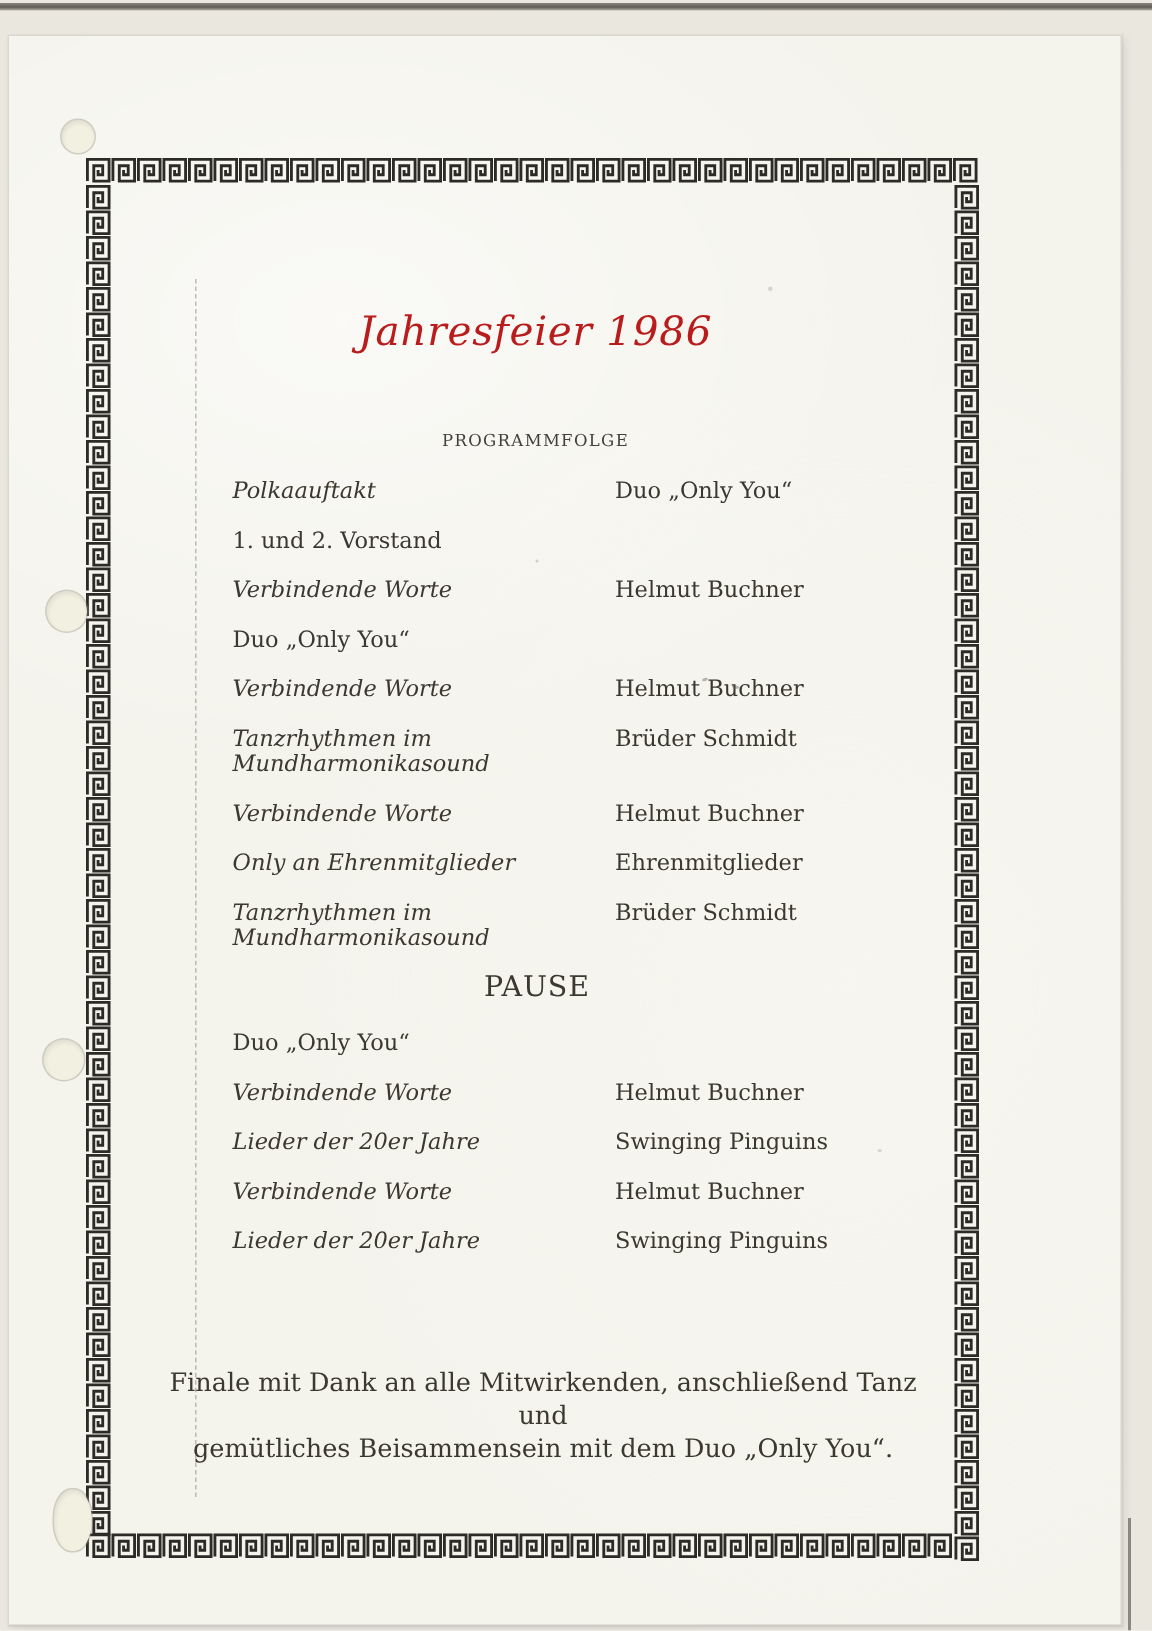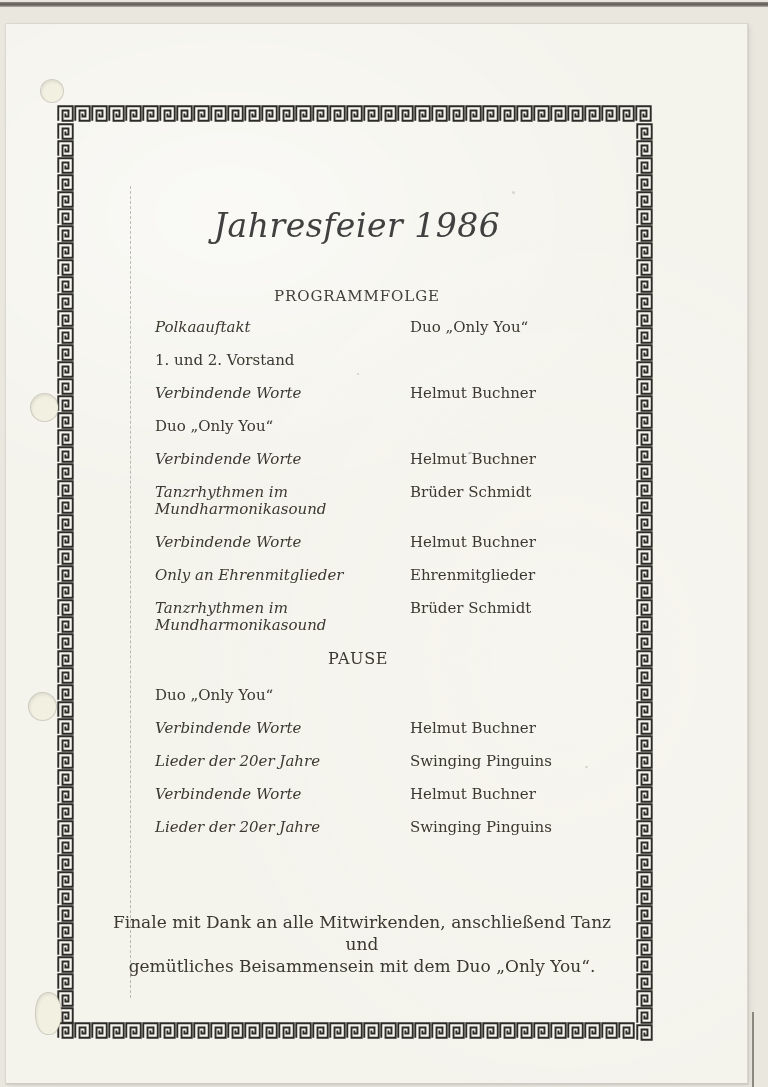--- a/index.html
+++ b/index.html
@@ -29,28 +29,28 @@
   #border-top{left:57px;top:105px;width:597px;height:18px;}
   #border-bottom{left:57px;top:1022px;width:581px;height:18px;}
   #border-left{left:57px;top:123px;width:18px;height:899px;}
   #border-right{left:636px;top:123px;width:18px;height:917px;}
   .gk{width:17px;height:17px;flex:0 0 auto;}
   
   .inner-line{position:absolute;left:130px;top:186px;width:1px;height:812px;z-index:1;
     border-left:1px dashed rgba(95,90,78,.38);}
   
   .doc-title{position:absolute;left:95px;top:206px;width:524px;z-index:1;
-    text-align:center;font-style:italic;font-size:33px;color:#404040;letter-spacing:.5px;}
+    text-align:center;font-style:italic;font-size:27px;color:#b91c1c;letter-spacing:.5px;}
   .section-heading{position:absolute;left:95px;top:287px;width:524px;z-index:1;
-    text-align:center;font-size:15px;color:#43403a;letter-spacing:.9px;}
+    text-align:center;font-size:11px;color:#43403a;letter-spacing:.9px;}
   #program{position:absolute;left:155px;top:319px;width:468px;z-index:1;}
   .prow{display:flex;margin-bottom:16px;font-size:15px;line-height:17px;color:#3b382f;}
   .prow .pt{width:255px;white-space:pre-line;flex:0 0 auto;font-style:italic;}
   .prow .pp{flex:1;}
-  .pause{width:406px;text-align:center;font-size:16px;line-height:17px;color:#3b382f;
+  .pause{width:406px;text-align:center;font-size:19px;line-height:17px;color:#3b382f;
     letter-spacing:.6px;margin:13px 0 20px 0;}
   .finale{position:absolute;left:100px;top:911px;width:524px;z-index:1;
     text-align:center;font-size:17px;line-height:22px;color:#3b382f;white-space:pre-line;}
   
   .hole{position:absolute;z-index:3;border-radius:50%;background:#f1f0e1;
     box-shadow:0 0 0 1px rgba(150,145,128,.4), inset 1px 2px 3px rgba(0,0,0,.07);}
   #hole-1{left:41px;top:80px;width:22px;height:22px;}
   #hole-2{left:31px;top:394px;width:27px;height:27px;}
   #hole-3{left:29px;top:693px;width:27px;height:27px;}
   #hole-4{left:36px;top:993px;width:25px;height:41px;border-radius:46%;}

